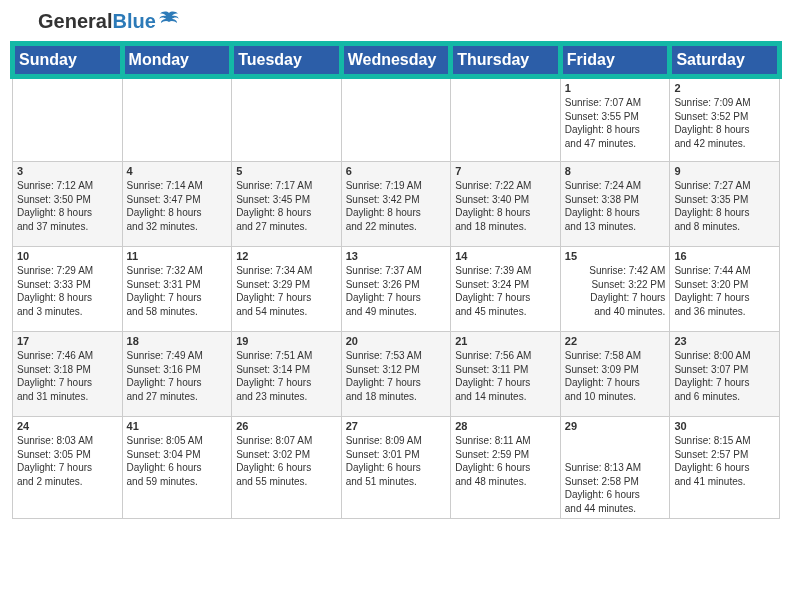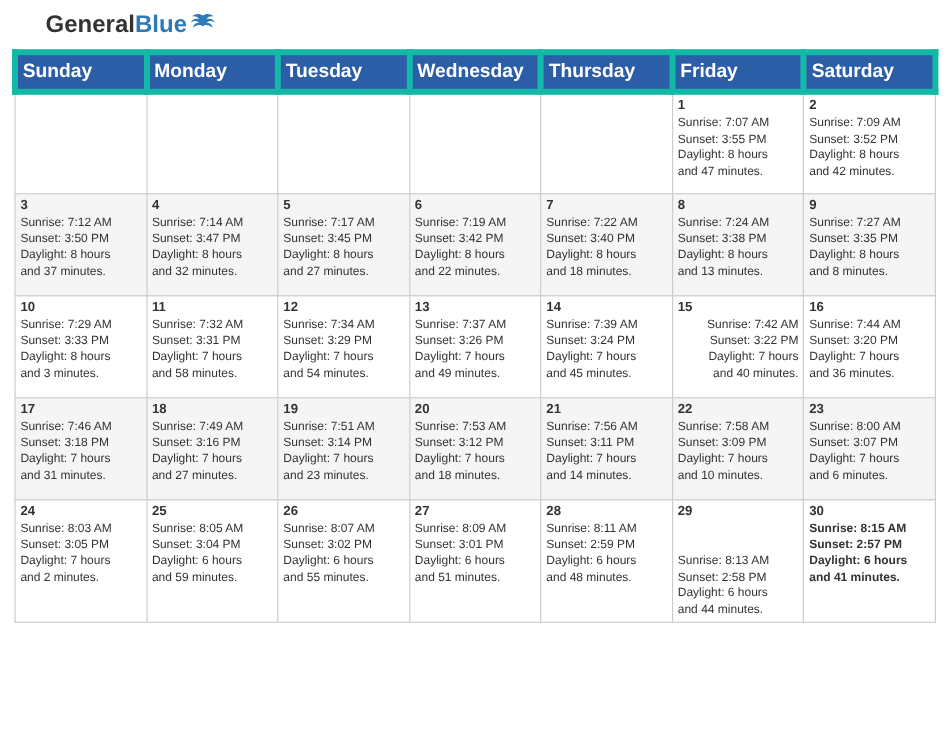--- a/index.html
+++ b/index.html
@@ -282,21 +282,21 @@
         </tr>
         <tr>
           <td>
             <span class="day-num">24</span>
             <div class="day-info" style="white-space: pre-line;">Sunrise: 8:03 AM
 Sunset: 3:05 PM
 Daylight: 7 hours
 and 2 minutes.</div>
           </td>
           <td>
-            <span class="day-num">25</span>
+            <span class="day-num">41</span>
             <div class="day-info" style="white-space: pre-line;">Sunrise: 8:05 AM
 Sunset: 3:04 PM
 Daylight: 6 hours
 and 59 minutes.</div>
           </td>
           <td>
             <span class="day-num">26</span>
             <div class="day-info" style="white-space: pre-line;">Sunrise: 8:07 AM
 Sunset: 3:02 PM
 Daylight: 6 hours
@@ -318,21 +318,21 @@
           </td>
           <td>
             <span class="day-num">29</span>
             <div class="day-info" style="white-space: pre-line; margin-top: 29px;">Sunrise: 8:13 AM
 Sunset: 2:58 PM
 Daylight: 6 hours
 and 44 minutes.</div>
           </td>
           <td>
             <span class="day-num">30</span>
-            <div class="day-info" style="white-space: pre-line; font-weight: bold;">Sunrise: 8:15 AM
+            <div class="day-info" style="white-space: pre-line;">Sunrise: 8:15 AM
 Sunset: 2:57 PM
 Daylight: 6 hours
 and 41 minutes.</div>
           </td>
         </tr>
       </tbody>
   </table>
 </div>
 
 </body></html>

